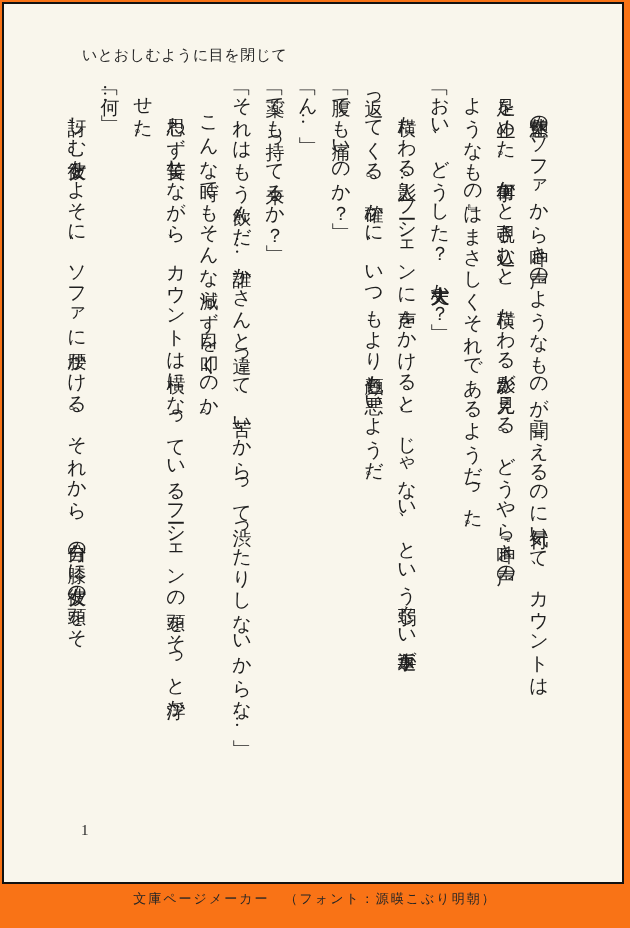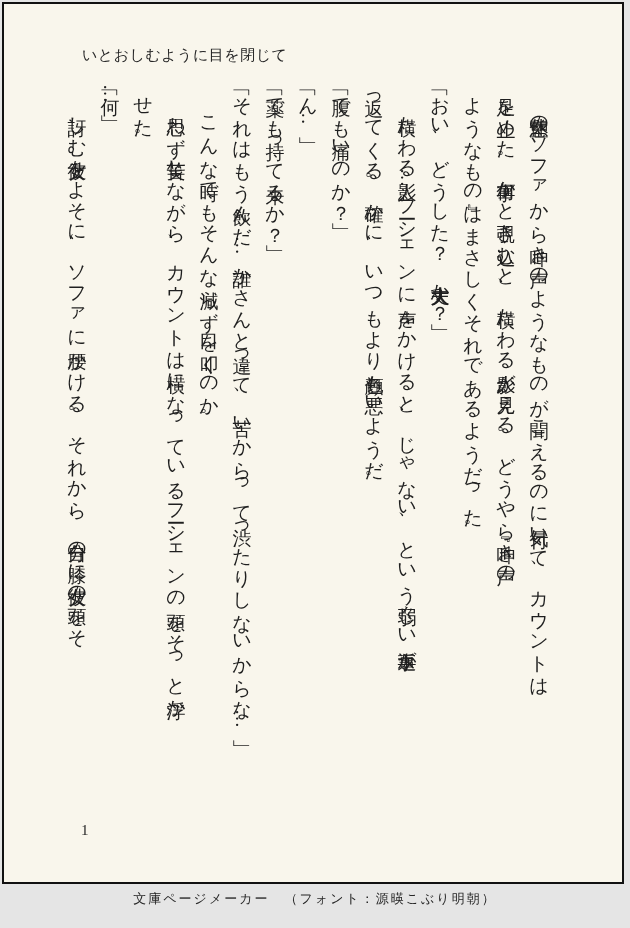--- a/index.html
+++ b/index.html
@@ -5,21 +5,21 @@
   html, body {
     margin: 0;
     padding: 0;
     background: #ffffff;
     font-family: "Liberation Serif", "DejaVu Serif", serif;
   }
   .canvas {
     position: relative;
     width: 630px;
     height: 928px;
-    background: #e5e5e5;
+    background: #f97316;
     overflow: hidden;
   }
   
   .page-panel {
     position: absolute;
     left: 2px;
     top: 2px;
     width: 622px;
     height: 882px;
     border: 2px solid #111111;

